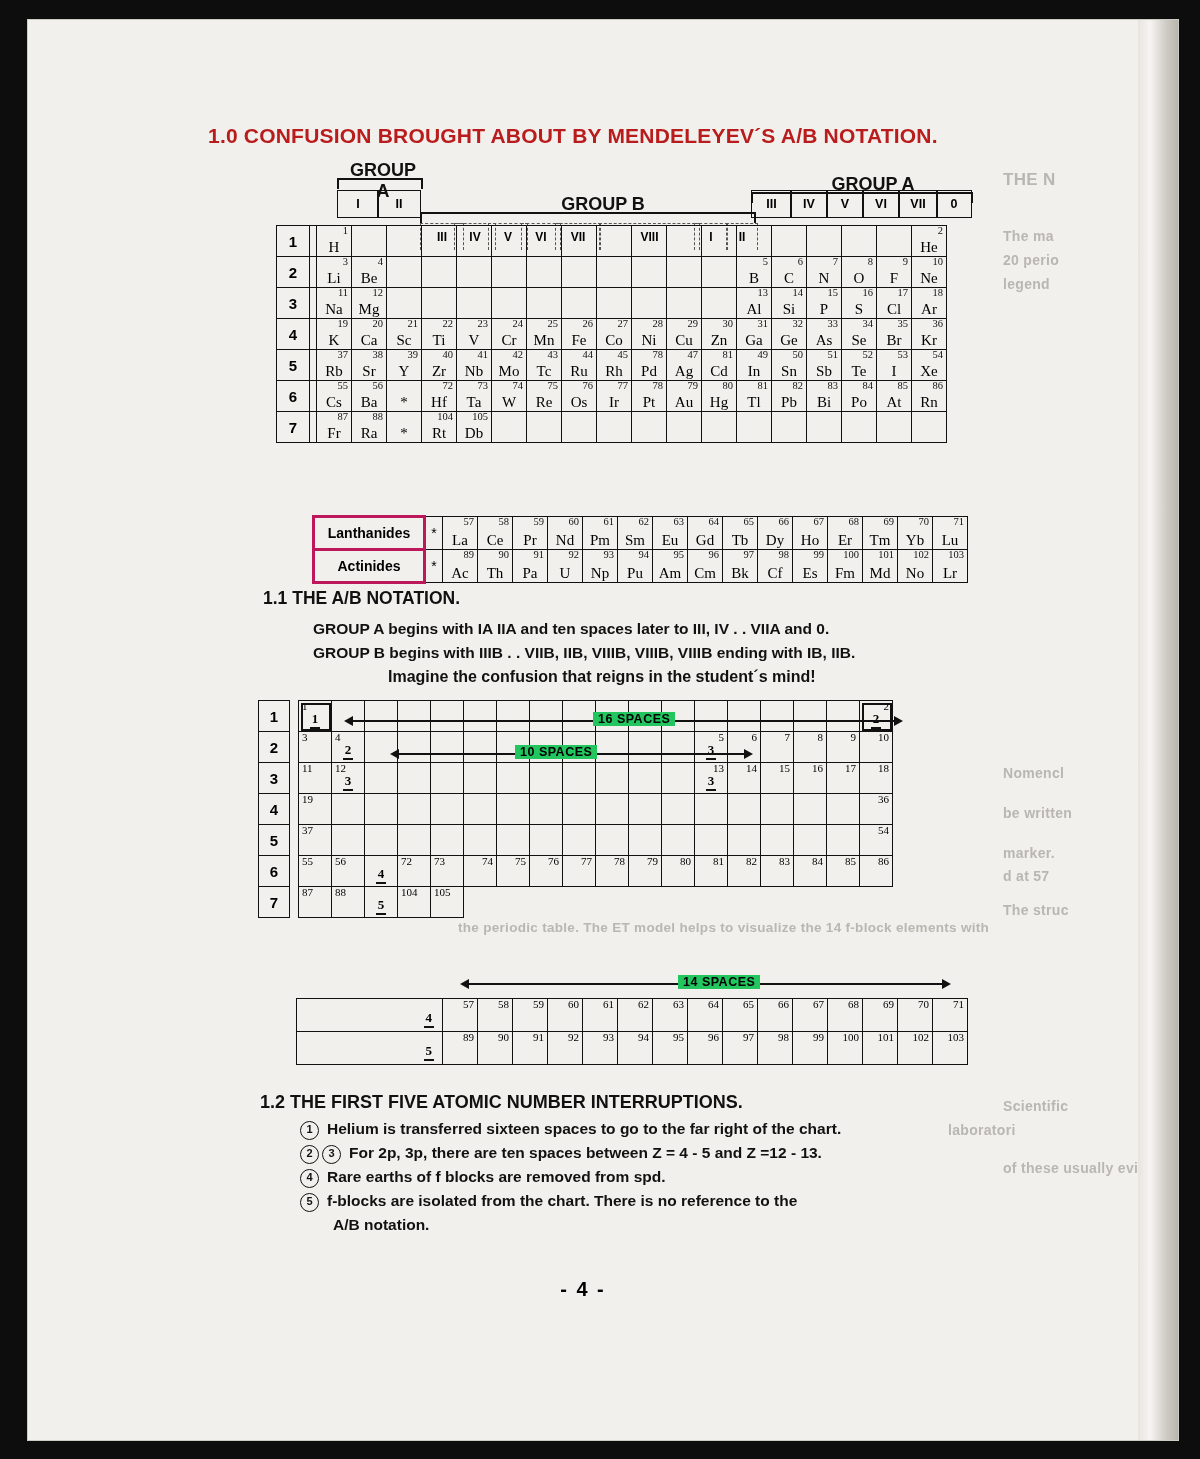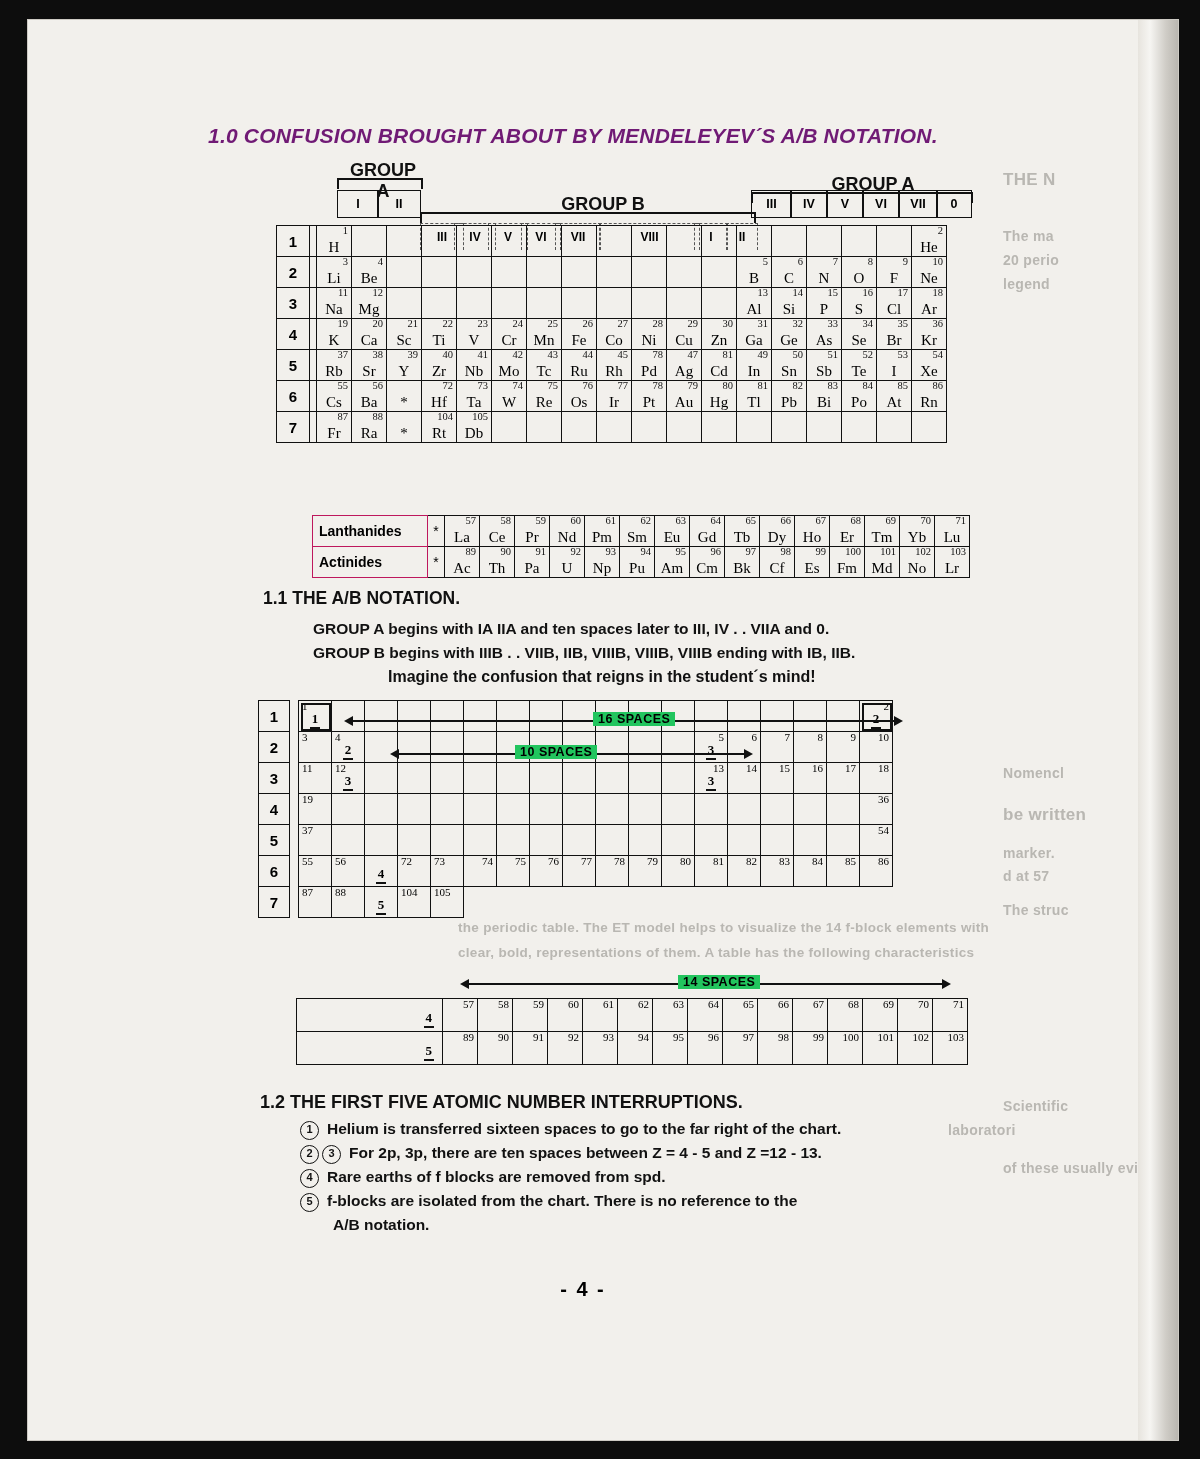--- a/index.html
+++ b/index.html
@@ -21,21 +21,21 @@
   .binding-line{position:absolute;right:37px;top:0;width:2px;height:100%;background:#b4b1ab;}
   
   .bleed{
     position:absolute;color:#b9b7b2;font-weight:bold;letter-spacing:.3px;
     font-family:"Liberation Sans",sans-serif;user-select:none;
   }
   .content{position:absolute;left:0;top:0;width:1110px;height:100%;}
 
   
   .h-sec{
-    position:absolute;font-weight:bold;color:#701a75;font-style:italic;
+    position:absolute;font-weight:bold;color:#b91c1c;
   }
   #title{left:180px;top:104px;font-size:21px;letter-spacing:.2px;}
 
   .sub{position:absolute;font-weight:bold;font-size:17.5px;color:#111;}
   .para{position:absolute;font-weight:bold;font-size:15.5px;color:#111;}
 
   
   .pt{position:absolute;left:248px;top:205px;}
   table.grid{border-collapse:collapse;}
   table.grid td{
@@ -49,21 +49,21 @@
   .star{font-size:15px;font-family:"Liberation Serif",serif;}
 
   
   .ghdr{position:absolute;font-size:18px;font-weight:bold;color:#111;text-align:center;}
   .brace{position:absolute;border-top:2px solid #111;border-left:2px solid #111;border-right:2px solid #111;height:9px;}
   .gbox{position:absolute;border:1px solid #111;text-align:center;font-size:12.5px;font-weight:bold;height:26px;line-height:26px;}
   .gdash{position:absolute;border:1px dashed #555;border-bottom:none;text-align:center;font-size:12px;font-weight:bold;height:26px;line-height:26px;}
 
   
   .lan{position:absolute;left:284px;top:495px;}
-  .lan .lbl{border:1px solid #be185d;width:108px;height:30px;font-size:14px;font-weight:bold;text-align:left;padding-left:6px;vertical-align:middle;}
+  .lan .lbl{border:3px solid #be185d;width:108px;height:30px;font-size:14px;font-weight:bold;text-align:center;vertical-align:middle;}
   .lan .stcell{border:1px solid #111;width:16px;height:30px;text-align:center;vertical-align:middle;font-size:14px;}
 
   
   .sk{position:absolute;left:230px;top:680px;}
   table.sk2{border-collapse:collapse;}
   table.sk2 td{border:1px solid #111;width:32px;height:30px;padding:0;position:relative;text-align:center;vertical-align:middle;font-size:11px;font-family:"Liberation Serif",serif;}
   table.sk2 td.pn{width:30px;font-size:15px;font-weight:bold;font-family:"Liberation Sans",sans-serif;}
   table.sk2 td.none{border:none;}
   .zs{position:absolute;top:0;left:3px;font-size:11px;line-height:11px;font-family:"Liberation Serif",serif;}
   .zr{position:absolute;top:0;right:3px;font-size:11px;line-height:11px;font-family:"Liberation Serif",serif;}
@@ -96,26 +96,25 @@
 <body>
 
 <div class="page">
   <div class="sheet">
 
     <div class="bleed" style="left:975px;top:150px;font-size:17px;">THE N</div>
     <div class="bleed" style="left:975px;top:208px;font-size:14px;">The ma</div>
     <div class="bleed" style="left:975px;top:232px;font-size:14px;">20 perio</div>
     <div class="bleed" style="left:975px;top:256px;font-size:14px;">legend</div>
     <div class="bleed" style="left:975px;top:745px;font-size:14px;">Nomencl</div>
-    <div class="bleed" style="left:975px;top:785px;font-size:17px;">be written</div>
+    <div class="bleed" style="left:975px;top:785px;font-size:14px;">be written</div>
     <div class="bleed" style="left:975px;top:825px;font-size:14px;">marker.</div>
     <div class="bleed" style="left:975px;top:848px;font-size:14px;">d at 57</div>
     <div class="bleed" style="left:975px;top:882px;font-size:14px;">The struc</div>
     <div class="bleed" style="left:430px;top:900px;font-size:13.5px;">the periodic table. The ET model helps to visualize the 14 f-block elements with</div>
-    <div class="bleed" style="left:430px;top:925px;font-size:13.5px;">clear, bold, representations of them. A table has the following characteristics</div>
     <div class="bleed" style="left:975px;top:1078px;font-size:14px;">Scientific</div>
     <div class="bleed" style="left:920px;top:1102px;font-size:14px;">laboratori</div>
     <div class="bleed" style="left:975px;top:1140px;font-size:14px;">of these usually evident</div>
 
     <div class="content">
 
       <div class="h-sec" id="title">
         <span>1.0</span>
         <span>CONFUSION BROUGHT ABOUT BY MENDELEYEV´S A/B NOTATION.</span>
       </div>

